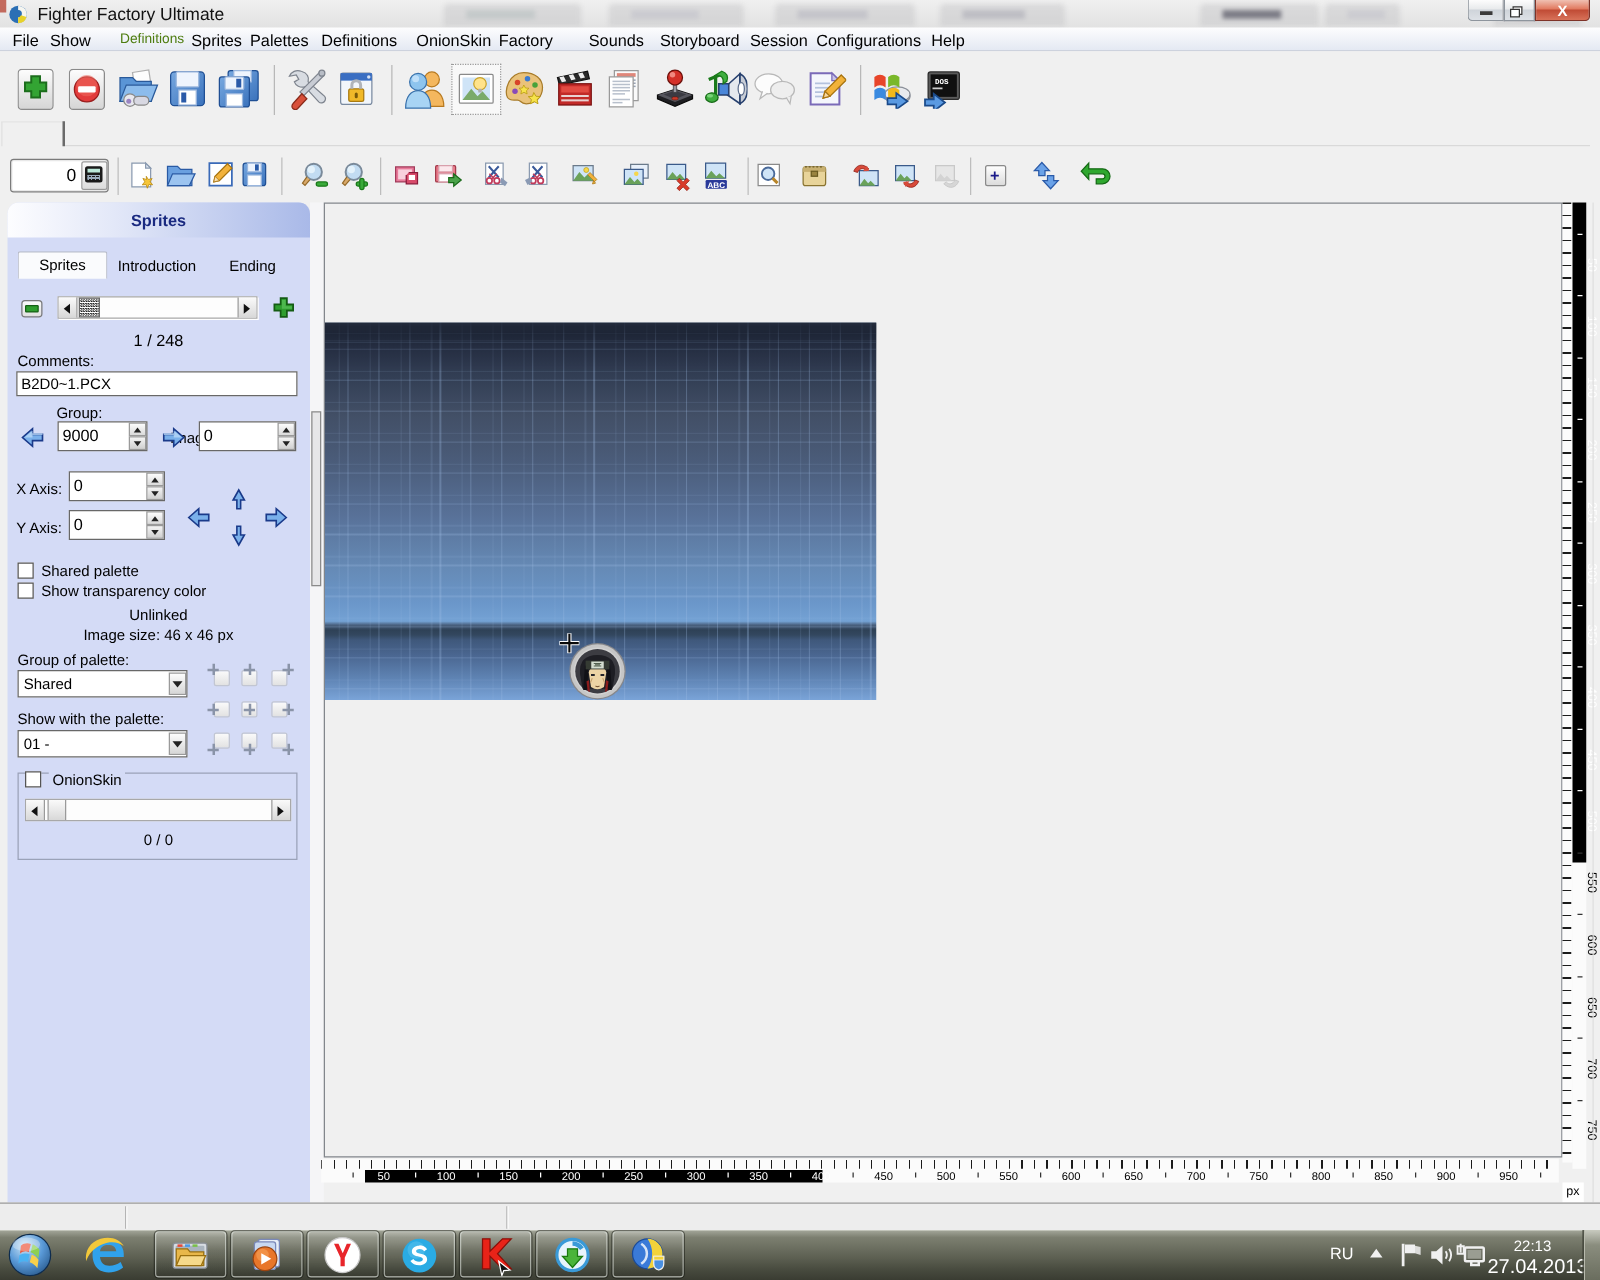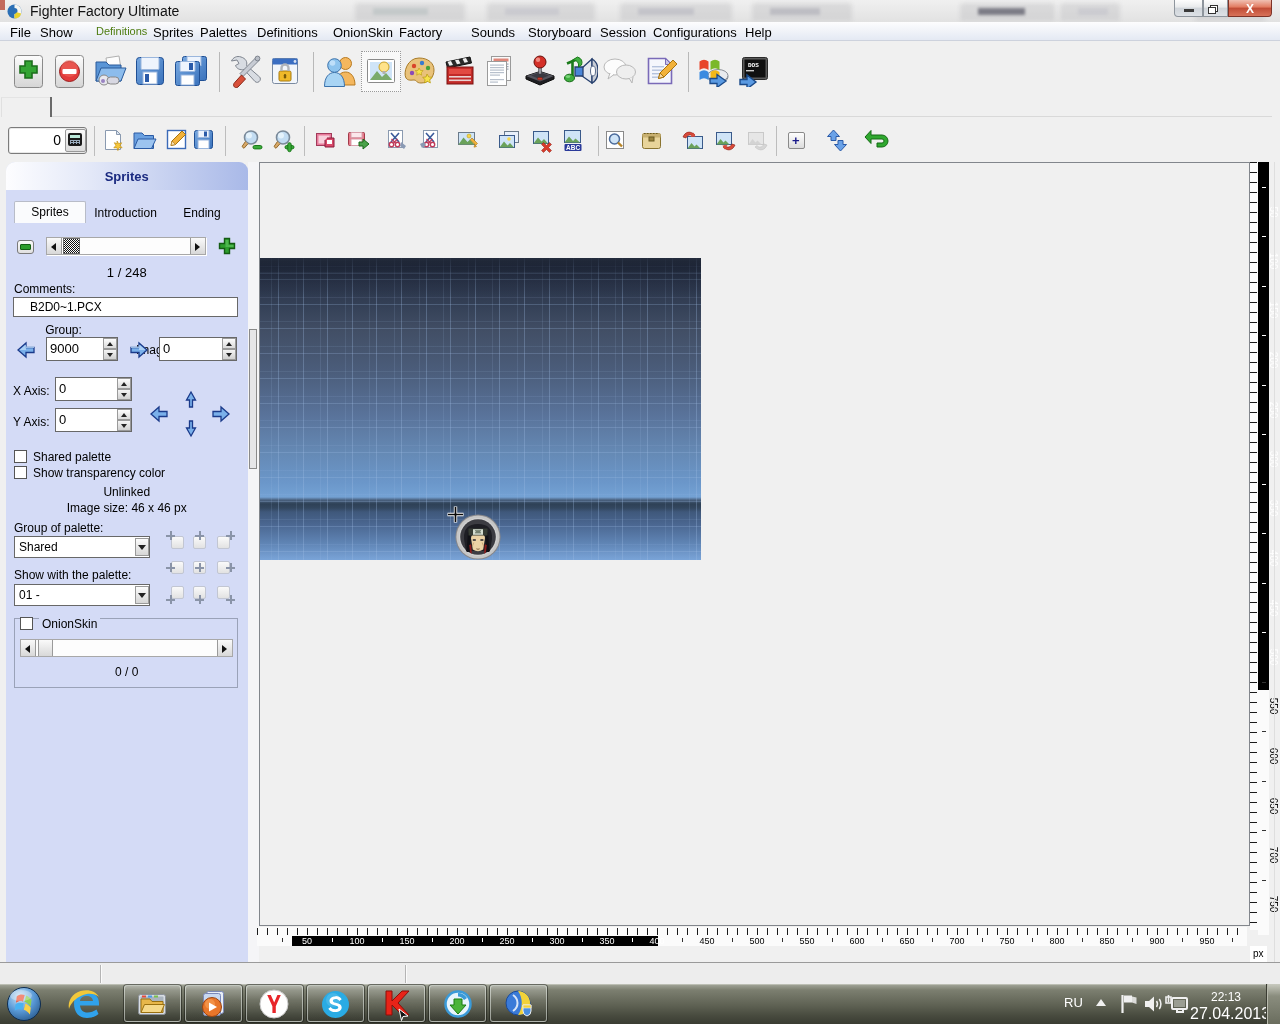--- a/index.html
+++ b/index.html
@@ -383,21 +383,21 @@
  </div>
 
  <svg class="abs" style="left:212px;top:75px" width="18" height="18" viewBox="0 0 18 18">
  <path d="M6.5 1.5 h5 v5 h5 v5 h-5 v5 h-5 v-5 h-5 v-5 h5 z" fill="#2e9e2e" stroke="#145c14" stroke-width="1.4"></path>
  <path d="M7.5 3 h3 v5 h5 v2 h-8 z" fill="#5cc25c" opacity=".7"></path>
  </svg>
 
  <div class="abs" style="left:0;top:103px;width:241.5px;text-align:center;font-size:13px;">1 / 248</div>
 
  <div class="abs" style="left:8px;top:120px;">Comments:</div>
- <div class="abs" style="left:7px;top:135px;width:225px;height:20px;background:#fff;border:1px solid #686868;line-height:18px;padding-left:16px;">B2D0~1.PCX</div>
+ <div class="abs" style="left:7px;top:135px;width:225px;height:20px;background:#fff;border:1px solid #686868;line-height:18px;padding-left:3px;">B2D0~1.PCX</div>
 
  <div class="abs" style="left:20px;top:161px;width:75px;text-align:center;">Group:</div>
  <div class="abs" style="left:130px;top:161px;width:75px;text-align:left;margin-top:20px;">Image:</div>
 
  <svg class="abs" style="left:10px;top:177px" width="22" height="22" viewBox="0 0 22 22">
  <path d="M10 4 v4.5 h8 v5 h-8 v4.5 l-8 -7 z" fill="#7ab0ea" stroke="#1a3a8a" stroke-width="1.3"></path>
  <path d="M10 5.5 l-6.5 5.5 h6.5 v-2 h8 v-1.5 h-8z" fill="#b8d8f8" opacity=".8"></path>
  </svg>
 
  <div class="abs" style="left:40px;top:175px;width:72px;height:24px;background:#fff;border:1px solid #686868;">

